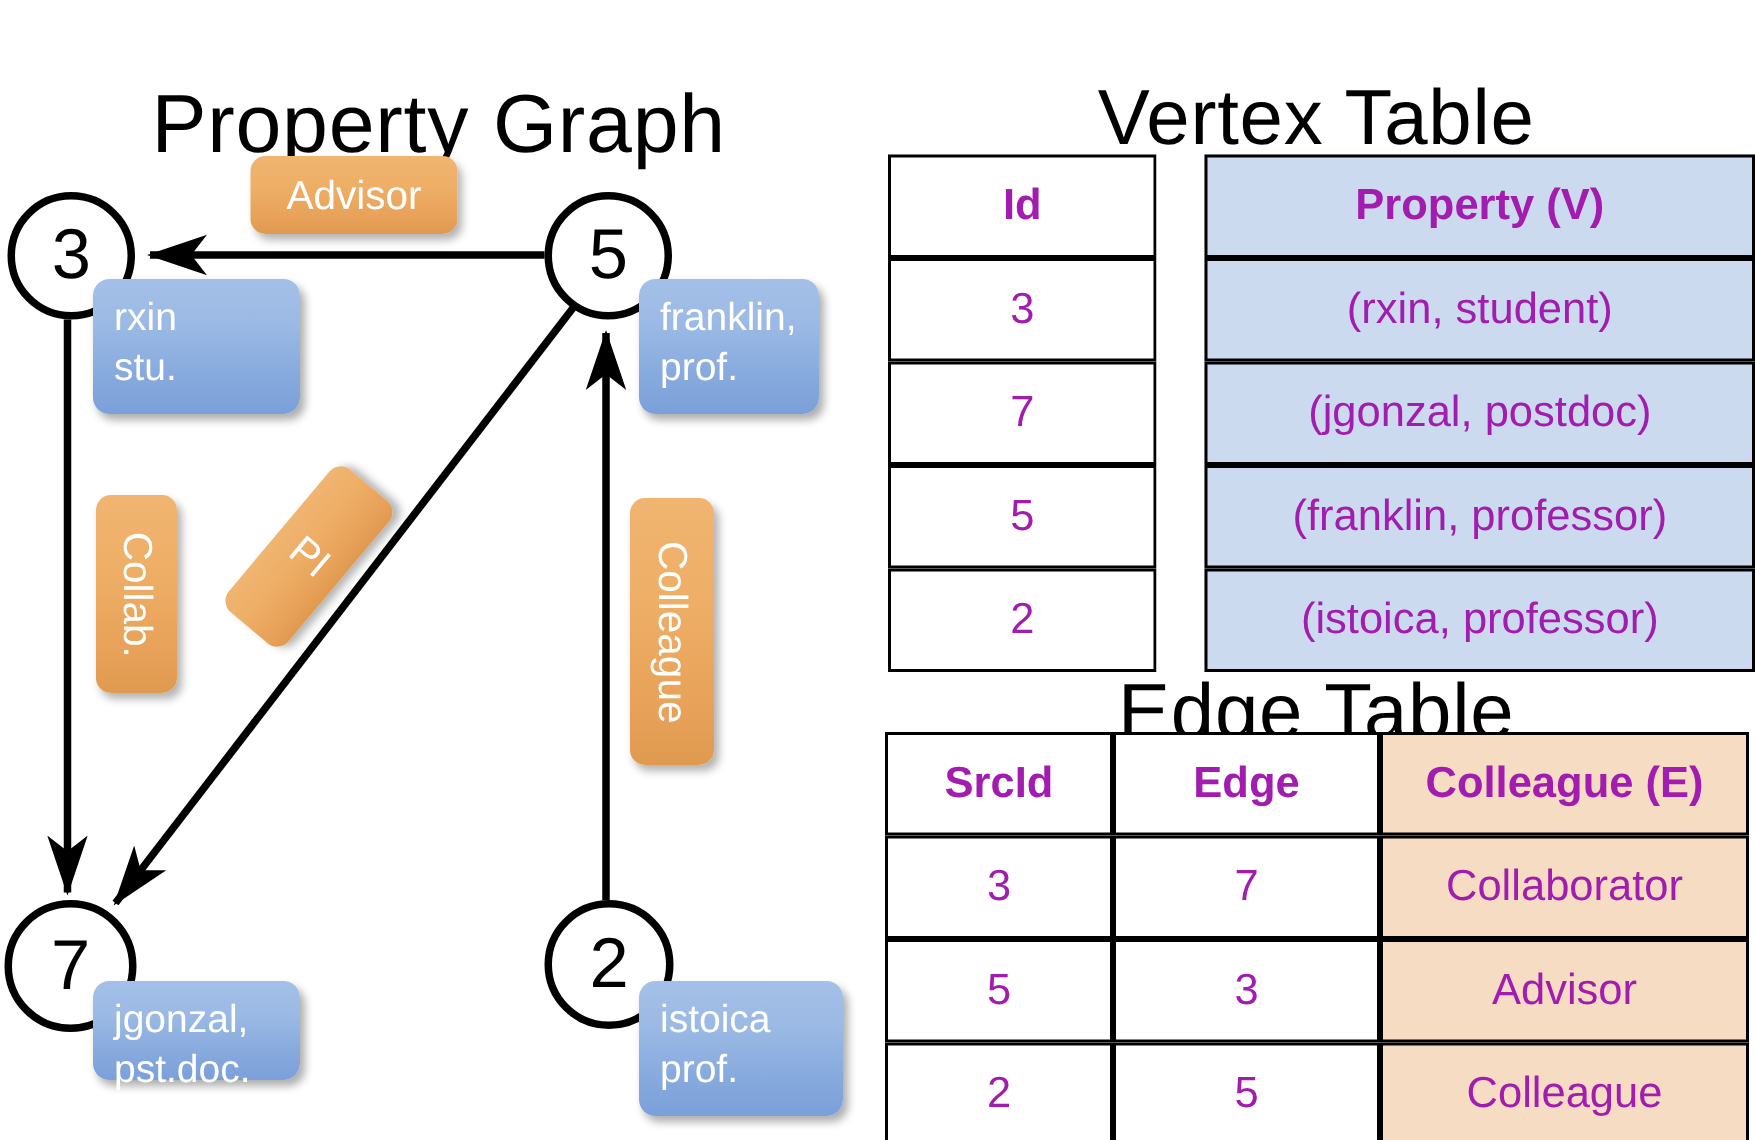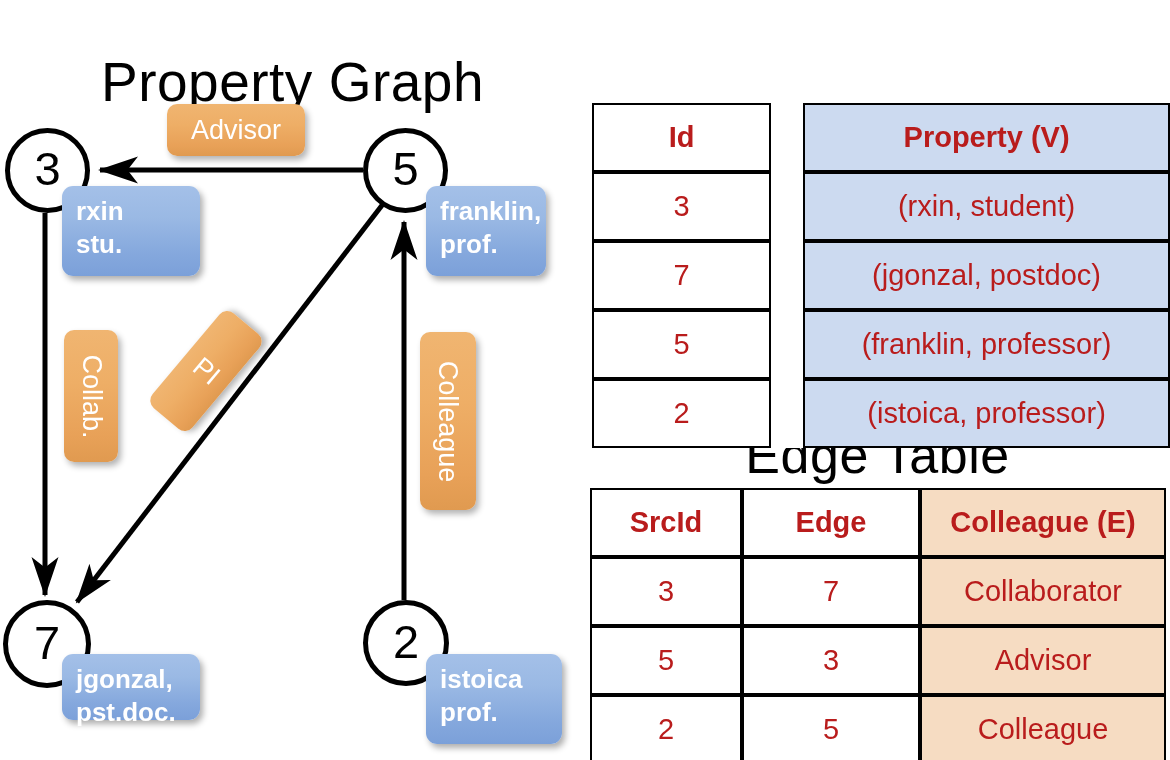--- a/index.html
+++ b/index.html
@@ -32,21 +32,21 @@
     font-size: 55px;
     line-height: 62px;
   }
   #title-vertex-table {
     left: 585px; top: 8px; width: 585px;
     text-align: center;
     font-size: 52px;
     line-height: 62px;
   }
   #title-edge-table {
-    left: 585px; top: 384px; width: 585px;
+    left: 585px; top: 404px; width: 585px;
     text-align: center;
     font-size: 52px;
     line-height: 62px;
   }
 
   
   #graph-canvas {
     position: absolute;
     left: 0; top: 0;
     width: 585px; height: 760px;
@@ -71,21 +71,21 @@
   .vertex-node span { transform: translateY(-2px); }
 
   
   .prop-box {
     position: absolute;
     border-radius: 11px;
     background: linear-gradient(to bottom, #a4c0e8 0%, #9ab9e4 35%, #85a8dd 75%, #7ba0d9 100%);
     box-shadow: 3px 4px 6px rgba(0,0,0,0.32);
     color: #ffffff;
     font-size: 26px;
-    font-weight: 700;
+    font-weight: 400;
     padding: 9px 14px 16px 14px;
     line-height: 33px;
     font-family: "Liberation Sans", sans-serif;
   }
 
   
   .edge-label {
     position: absolute;
     border-radius: 10px;
     background: linear-gradient(to bottom, #f0b571 0%, #eeae66 40%, #e8a158 80%, #e09a50 100%);
@@ -116,21 +116,21 @@
     position: absolute;
     border-collapse: separate;
     border-spacing: 0;
     font-family: "Liberation Sans", sans-serif;
   }
   .data-table td, .data-table th {
     border: 2px solid #000;
     text-align: center;
     font-weight: 300;
     font-size: 29px;
-    color: #b91c1c;
+    color: #a21caf;
     padding: 16px;
     height: 55px;
     vertical-align: middle;
   }
   .data-table th {
     font-weight: bold;
     font-size: 29px;
   }
   .spacer-col { border: none !important; width: 6px; background: #fff; }
   .cell-blue { background: #ccdaf0; }
@@ -146,20 +146,21 @@
   #edge-table .col-dst  { width: 178px; }
   #edge-table .col-prop { width: 246px; }
 </style>
 </head>
 <body>
 
 <div id="root">
 
   <div class="title" id="title-property-graph">Property Graph</div>
 
+  <div class="title" id="title-vertex-table">Vertex Table</div>
 
   <div class="title" id="title-edge-table">Edge Table</div>
 
   <div id="graph-canvas">
 
     <svg id="graph-svg" width="585" height="760">
       <defs>
         <marker id="arrowhead" markerWidth="9" markerHeight="9" refX="7.6" refY="3.1" orient="auto" markerUnits="strokeWidth">
           <path d="M0,0.4 L8,3.1 L0,5.8 L2.1,3.1 Z" fill="#000"></path>
         </marker>

